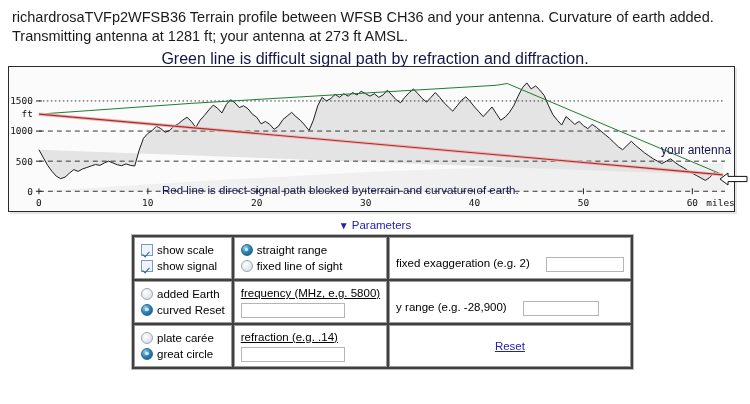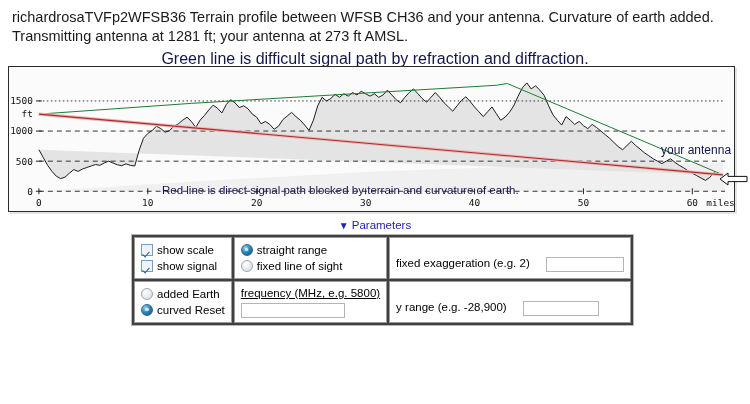--- a/index.html
+++ b/index.html
@@ -334,15 +334,36 @@
           </div>
         </td>
         <td class="col-c">
           <div class="inline-field wide">
             <span class="field-label">y range (e.g. -28,900)</span>
             <input class="txtbox" type="text" value="" style="">
           </div>
         </td>
       </tr>
 
+      <tr>
+        <td class="col-a">
+          <div class="opt-row">
+            <span class="rb"></span>
+            <span>plate carée</span>
+          </div>
+          <div class="opt-row">
+            <span class="rb sel"></span>
+            <span>great circle</span>
+          </div>
+        </td>
+        <td class="col-b">
+          <div class="stack">
+            <span class="field-label">refraction (e.g. .14)</span>
+            <input class="txtbox" type="text" value="" style="">
+          </div>
+        </td>
+        <td class="col-c reset-cell">
+          <span class="reset-link">Reset</span>
+        </td>
+      </tr>
     </tbody>
   </table>
 </div>
 
 </body></html>

